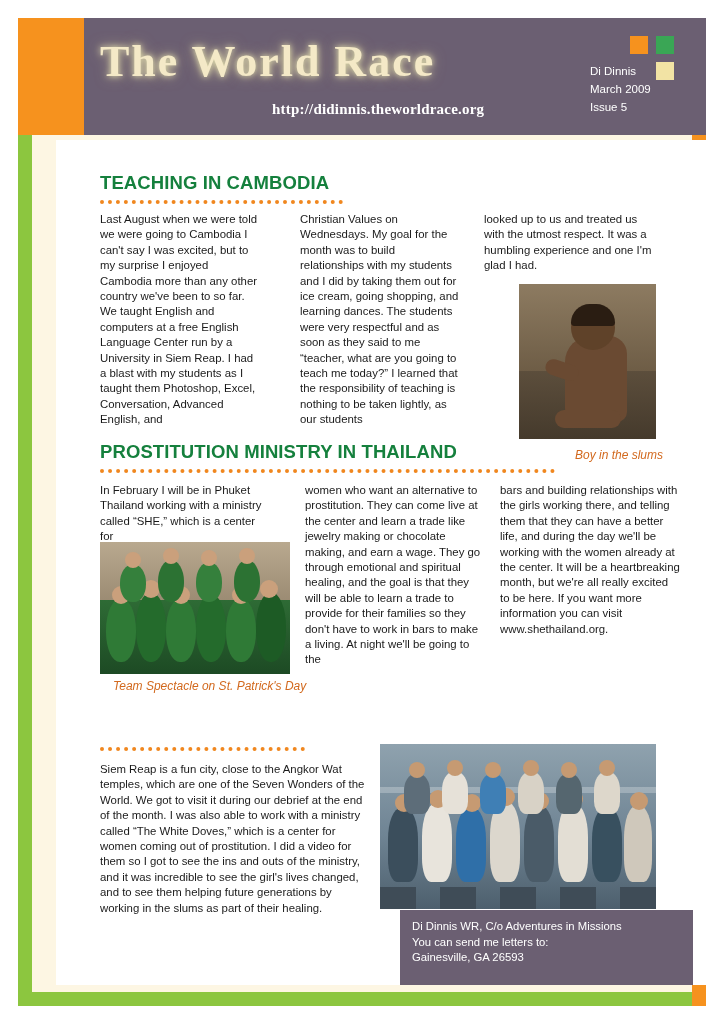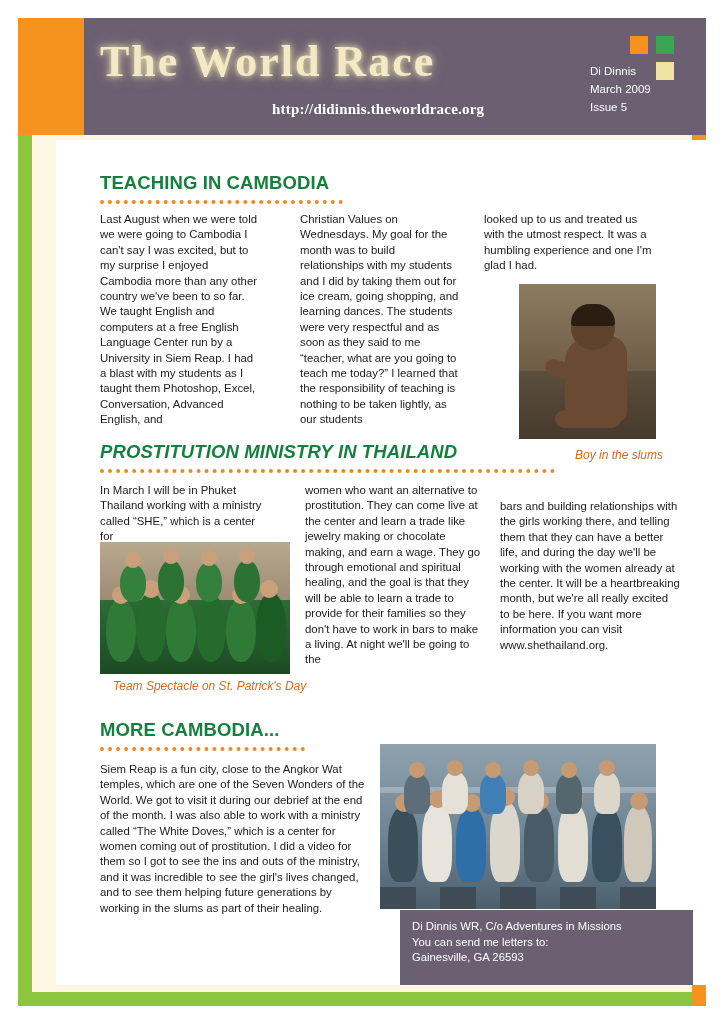--- a/index.html
+++ b/index.html
@@ -216,26 +216,26 @@
     <div class="pb-ground"></div>
     <div class="pb-ground2"></div>
     <div class="pb-body"></div>
     <div class="pb-arm"></div>
     <div class="pb-head"></div>
     <div class="pb-hair"></div>
     <div class="pb-leg"></div>
   </div>
   <div class="caption" style="left:575px; top:448px;">Boy in the slums</div>
 
-  <div class="section-title" style="left:100px; top:441px;font-style:italic;">PROSTITUTION MINISTRY IN THAILAND</div>
+  <div class="section-title" style="left:100px; top:441px;">PROSTITUTION MINISTRY IN THAILAND</div>
   <div class="dotted-rule" style="left:100px; top:469px; width:455px;"></div>
 
-  <div class="col" style="left:100px; top:483px; width:165px;">In March I will be in Phuket Thailand working with a ministry called “SHE,” which is a center for</div>
+  <div class="col" style="left:100px; top:483px; width:165px;">In February I will be in Phuket Thailand working with a ministry called “SHE,” which is a center for</div>
   <div class="col" style="left:305px; top:483px; width:180px;">women who want an alternative to prostitution. They can come live at the center and learn a trade like jewelry making or chocolate making, and earn a wage. They go through emotional and spiritual healing, and the goal is that they will be able to learn a trade to provide for their families so they don't have to work in bars to make a living. At night we'll be going to the</div>
-  <div class="col" style="left:500px; top:499px; width:180px;">bars and building relationships with the girls working there, and telling them that they can have a better life, and during the day we'll be working with the women already at the center. It will be a heartbreaking month, but we're all really excited to be here. If you want more information you can visit www.shethailand.org.</div>
+  <div class="col" style="left:500px; top:483px; width:180px;">bars and building relationships with the girls working there, and telling them that they can have a better life, and during the day we'll be working with the women already at the center. It will be a heartbreaking month, but we're all really excited to be here. If you want more information you can visit www.shethailand.org.</div>
 
   <div class="photo photo-team">
     <div class="pt-wall"></div>
     <div class="pt-floor"></div>
     <div class="pt-p" style="left:6px; top:56px; width:30px; height:64px; background:#2f7a36;"></div>
     <div class="pt-h" style="left:12px; top:44px; width:18px; height:18px;"></div>
     <div class="pt-p" style="left:36px; top:50px; width:30px; height:70px; background:#246b2c;"></div>
     <div class="pt-h" style="left:42px; top:38px; width:18px; height:18px;"></div>
     <div class="pt-p" style="left:66px; top:56px; width:30px; height:64px; background:#2f7a36;"></div>
     <div class="pt-h" style="left:72px; top:44px; width:18px; height:18px;"></div>
@@ -249,21 +249,20 @@
     <div class="pt-h" style="left:25px; top:10px; width:16px; height:16px;"></div>
     <div class="pt-p" style="left:58px; top:18px; width:26px; height:42px; background:#2c7233;"></div>
     <div class="pt-h" style="left:63px; top:6px; width:16px; height:16px;"></div>
     <div class="pt-p" style="left:96px; top:20px; width:26px; height:40px; background:#35803c;"></div>
     <div class="pt-h" style="left:101px; top:8px; width:16px; height:16px;"></div>
     <div class="pt-p" style="left:134px; top:18px; width:26px; height:42px; background:#2c7233;"></div>
     <div class="pt-h" style="left:139px; top:6px; width:16px; height:16px;"></div>
   </div>
   <div class="caption" style="left:113px; top:679px;">Team Spectacle on St. Patrick's Day</div>
 
-  <div class="section-title" style="left:100px; top:719px;">MORE CAMBODIA...</div>
   <div class="dotted-rule" style="left:100px; top:747px; width:205px;"></div>
 
   <div class="col" style="left:100px; top:762px; width:265px;">Siem Reap is a fun city, close to the Angkor Wat temples, which are one of the Seven Wonders of the World. We got to visit it during our debrief at the end of the month. I was also able to work with a ministry called “The White Doves,” which is a center for women coming out of prostitution. I did a video for them so I got to see the ins and outs of the ministry, and it was incredible to see the girl's lives changed, and to see them helping future generations by working in the slums as part of their healing.</div>
 
   <div class="photo photo-doves">
     <div class="pd-wall"></div>
     <div class="pd-band"></div>
     <div class="pd-p" style="left:8px; top:64px; width:30px; height:74px; background:#3b4e5c;"></div>
     <div class="pd-h" style="left:15px; top:50px; width:18px; height:18px;"></div>
     <div class="pd-p" style="left:42px; top:60px; width:30px; height:78px; background:#e8e4dc;"></div>

